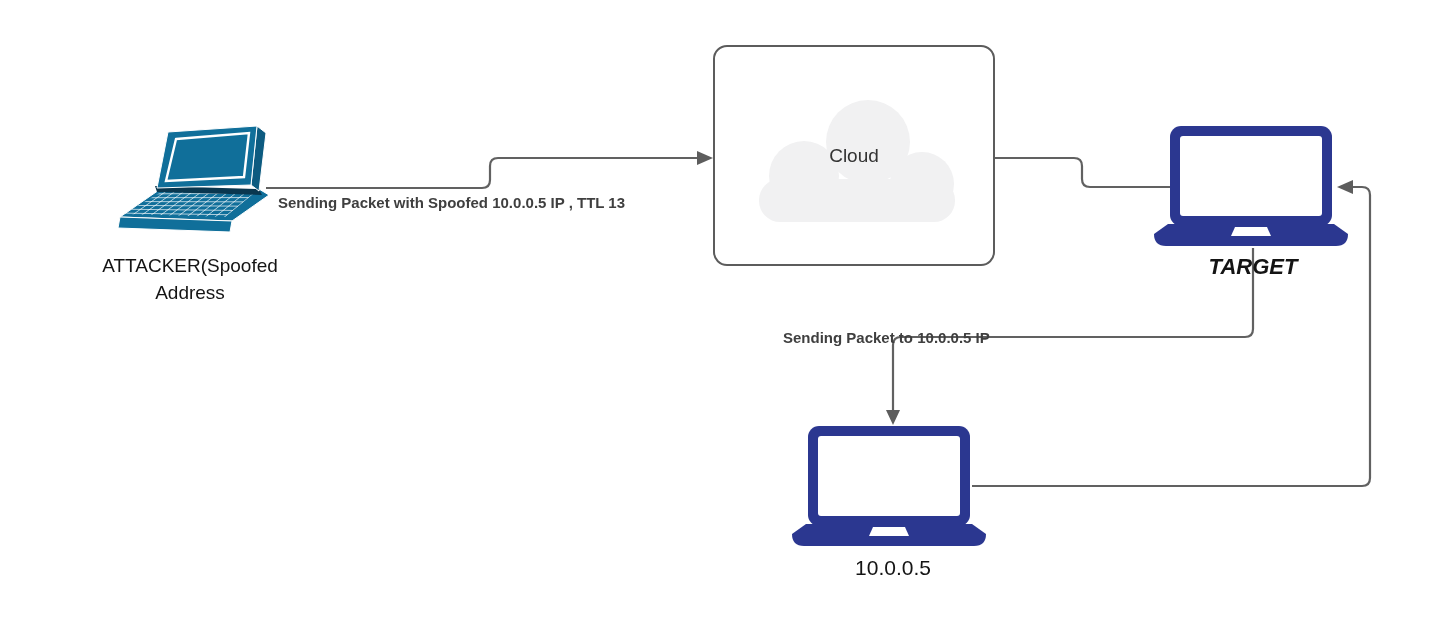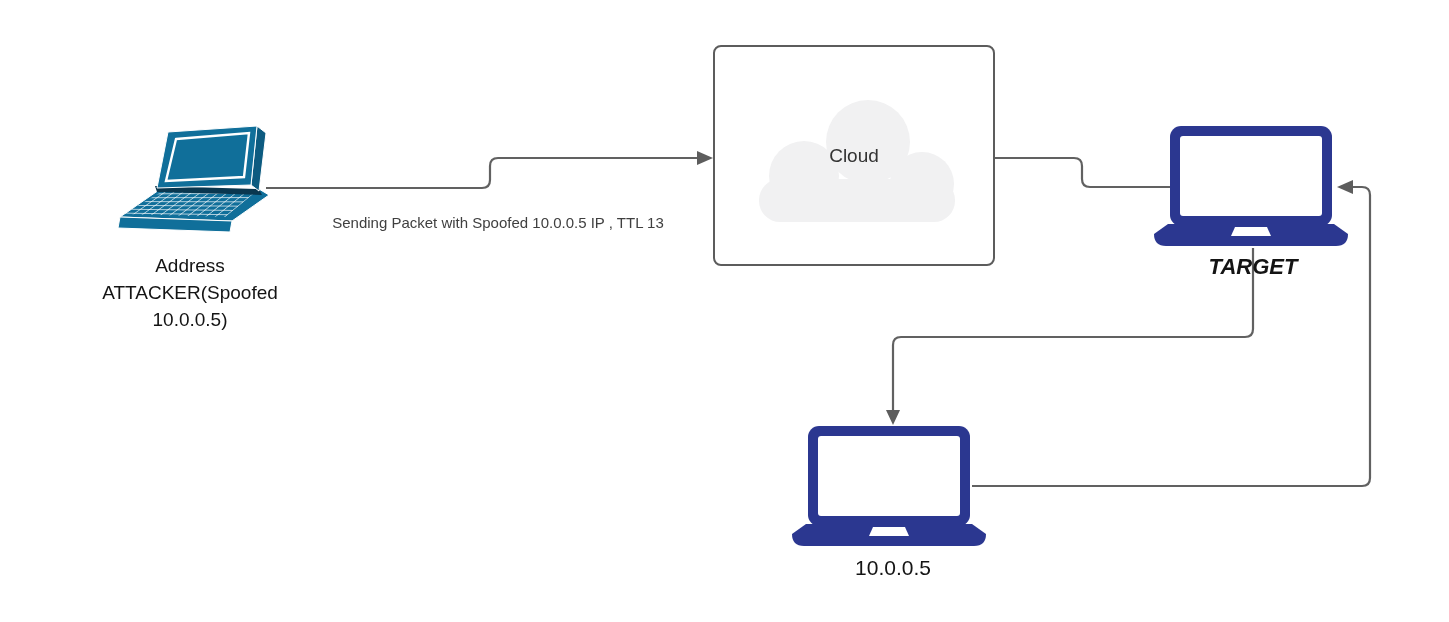--- a/index.html
+++ b/index.html
@@ -6,32 +6,32 @@
   html,body{margin:0;padding:0;background:#ffffff;}
   body{width:1449px;height:622px;overflow:hidden;font-family:"Liberation Sans",sans-serif;}
   #canvas{position:relative;width:1449px;height:622px;background:#ffffff;}
 
   
   #connector-layer{position:absolute;left:0;top:0;width:1449px;height:622px;}
   .edge-path{fill:none;stroke:#616161;stroke-width:2.2;stroke-linecap:butt;}
   .arrowhead{fill:#5d5d5d;stroke:none;}
 
   
-  .edge-label{position:absolute;font-weight:normal;font-size:15px;line-height:17px;
-              color:#3f3f3f;text-align:center;white-space:nowrap;margin-top:20px;}
+  .edge-label{position:absolute;font-weight:bold;font-size:15px;line-height:17px;
+              color:#3f3f3f;white-space:nowrap;}
 
   
   .node-label{position:absolute;color:#141414;text-align:center;}
   #attacker-label{left:88px;top:252px;width:204px;font-size:19px;line-height:27px;}
   #target-label{left:1176px;top:254px;width:154px;font-size:22px;font-weight:bold;font-style:italic;}
   #realhost-label{left:813px;top:556px;width:160px;font-size:21px;}
 
   
   #cloud-box{position:absolute;left:713px;top:45px;width:282px;height:221px;
-             border:2.5px solid #5c5c5c;border-radius:8px;box-sizing:border-box;background:#ffffff;}
+             border:2.5px solid #5c5c5c;border-radius:14px;box-sizing:border-box;background:#ffffff;}
   #cloud-shape{position:absolute;left:36px;top:50px;width:212px;height:132px;}
   #cloud-label{position:absolute;left:0;top:0;width:100%;height:100%;
                display:flex;align-items:center;justify-content:center;
                font-size:19px;color:#333333;}
 
   
   #attacker-icon{position:absolute;left:112px;top:122px;width:156px;height:110px;}
   #target-icon{position:absolute;left:1154px;top:126px;width:194px;height:122px;}
   #realhost-icon{position:absolute;left:792px;top:426px;width:194px;height:122px;}
   #kb-grid line{stroke:#ffffff;stroke-width:0.8;opacity:0.85;}
@@ -87,23 +87,22 @@
 
     <path d="M43,64 L147,67 L150,73 L45,70 Z" fill="#0a374f"></path>
 
     <path d="M145,4 L154,11 L147,69 L139,63 Z" fill="#0d5b80" stroke="#ffffff" stroke-width="1"></path>
 
     <path d="M56,10 L145,4 L139,63 L45,66 Z" fill="#106f9a" stroke="#ffffff" stroke-width="1"></path>
 
     <path d="M64,17 L137,11 L132,55 L54,59 Z" fill="#106f9a" stroke="#ffffff" stroke-width="2.4"></path>
   </svg>
   <div id="attacker-label" class="node-label">
+    <div>ATTACKER(Spoofed</div>
     <div>Address</div>
-    <div>ATTACKER(Spoofed</div>
-    <div>10.0.0.5)</div>
   </div>
 
   <div id="cloud-box">
     <svg id="cloud-shape" viewBox="0 0 212 132" xmlns="http://www.w3.org/2000/svg">
       <g fill="#f1f1f2">
         <circle cx="117" cy="45" r="42"></circle>
         <circle cx="53" cy="79" r="35"></circle>
         <circle cx="171" cy="87" r="32"></circle>
         <rect x="8" y="82" width="196" height="43" rx="21"></rect>
       </g>
@@ -125,14 +124,15 @@
     <g>
       <rect x="16" y="0" width="162" height="100" rx="11" fill="#2b3790"></rect>
       <rect x="26" y="10" width="142" height="80" rx="3" fill="#ffffff"></rect>
       <path d="M14,98 H180 L194,108 Q194,120 182,120 H12 Q0,120 0,108 Z" fill="#2b3790"></path>
       <path d="M81,101 h32 l4,9 h-40 Z" fill="#ffffff"></path>
     </g>
   </svg>
   <div id="realhost-label" class="node-label">10.0.0.5</div>
 
   <div class="edge-label" style="left:278px;top:194px;width:440px;">Sending Packet with Spoofed 10.0.0.5 IP , TTL 13</div>
+  <div class="edge-label" style="left:783px;top:329px;width:400px;">Sending Packet to 10.0.0.5 IP</div>
 
 </div>
 
 </body></html>

